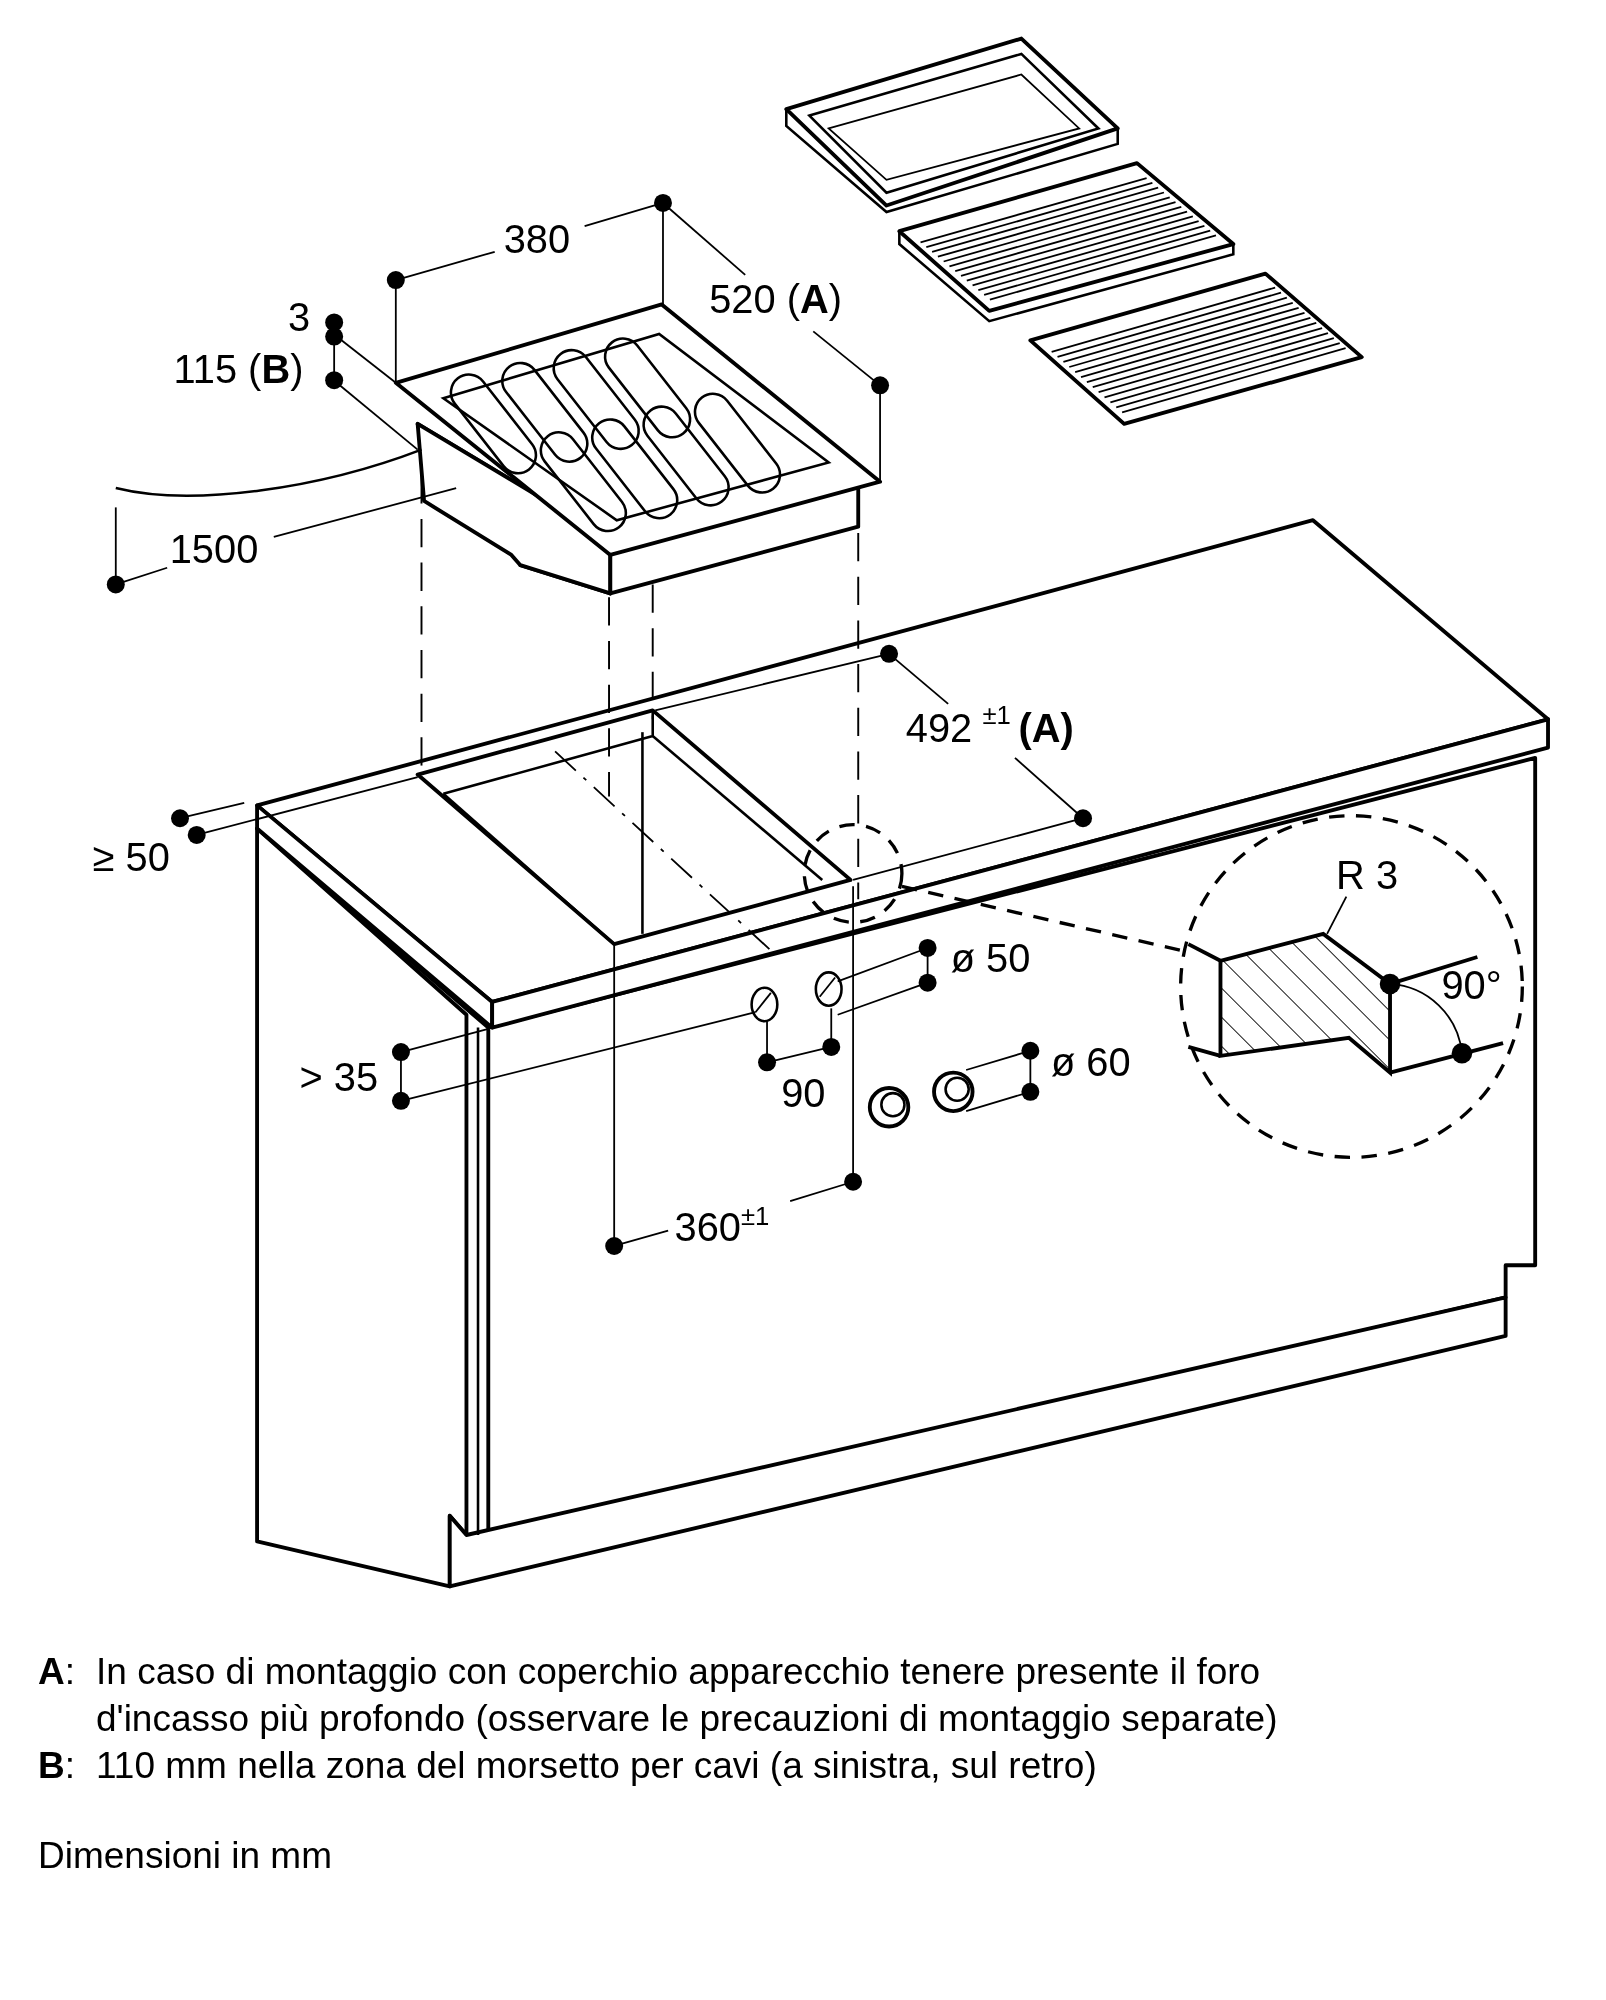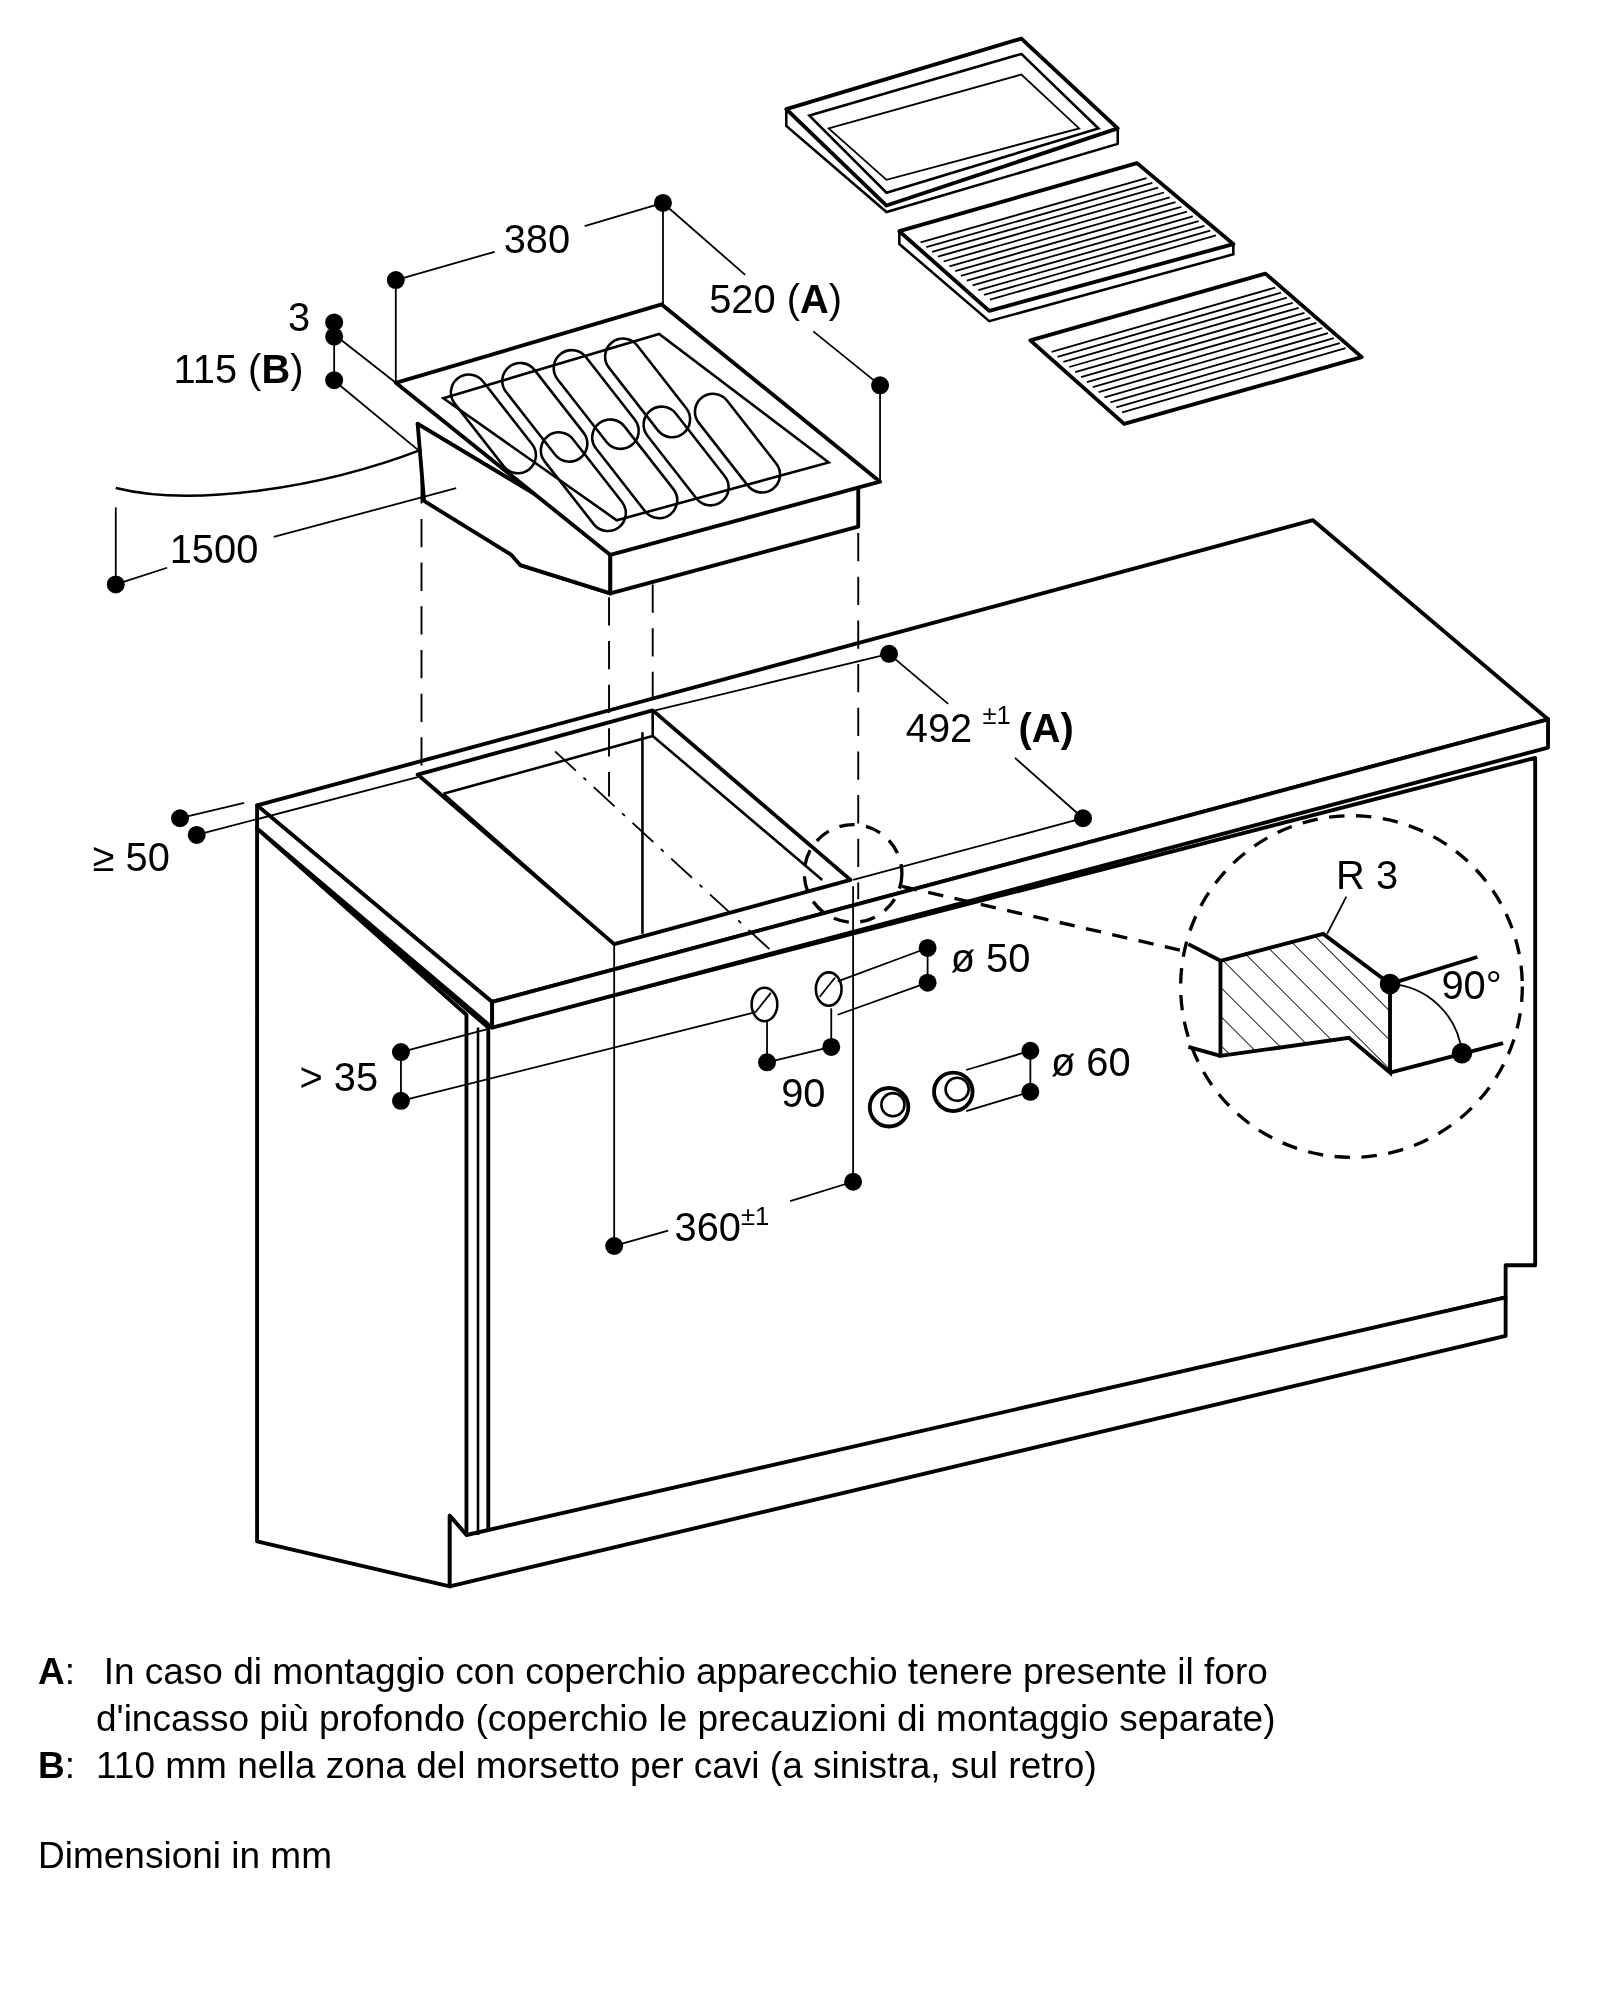--- a/index.html
+++ b/index.html
@@ -13,21 +13,21 @@
   .thin{stroke:#000;stroke-width:1.4;fill:none;}
   .med{stroke:#000;stroke-width:2;fill:none;}
   .dash{stroke:#000;stroke-width:1.5;fill:none;stroke-dasharray:22 12;}
   .dashdot{stroke:#000;stroke-width:1.4;fill:none;stroke-dasharray:22 8 3 8;}
   .circdash{stroke:#000;stroke-width:2.6;fill:none;stroke-dasharray:12 9;}
   .dot{fill:#000;}
   .notes{position:absolute;left:38px;top:1648px;font-size:37px;line-height:47px;}
   .note-row{display:flex;white-space:nowrap;}
   .note-key{font-weight:bold;width:58px;flex:none;}
   .note-key span{font-weight:normal;}
-  .note-text{flex:none;text-align:center;}
+  .note-text{flex:none;}
   .units{position:absolute;left:38px;top:1835px;font-size:37px;}
 </style>
 </head>
 <body>
 
 <svg id="drawing" viewBox="0 0 1250 1557" xmlns="http://www.w3.org/2000/svg">
 
   <g>
     <polygon class="thick" points="612,85 795,30 870,100 690,160"></polygon>
     <polygon class="med" points="630,90 795,42 855,100 690,150"></polygon>
@@ -229,21 +229,21 @@
   <text class="dim" x="525" y="966"><tspan>360</tspan><tspan class="sup" dy="-12">±1</tspan></text>
   <text class="dim" x="1040" y="692">R 3</text>
   <text class="dim" x="1122" y="778">90°</text>
 </svg>
 
 <div class="notes">
   <div class="note-row">
     <div class="note-key"><b>A</b><span>:</span></div>
     <div class="note-text">
       <div>In caso di montaggio con coperchio apparecchio tenere presente il foro</div>
-      <div>d'incasso più profondo (coperchio le precauzioni di montaggio separate)</div>
+      <div>d'incasso più profondo (osservare le precauzioni di montaggio separate)</div>
     </div>
   </div>
   <div class="note-row">
     <div class="note-key"><b>B</b><span>:</span></div>
     <div class="note-text">110 mm nella zona del morsetto per cavi (a sinistra, sul retro)</div>
   </div>
 </div>
 <div class="units">Dimensioni in mm</div>
 
 </body></html>

